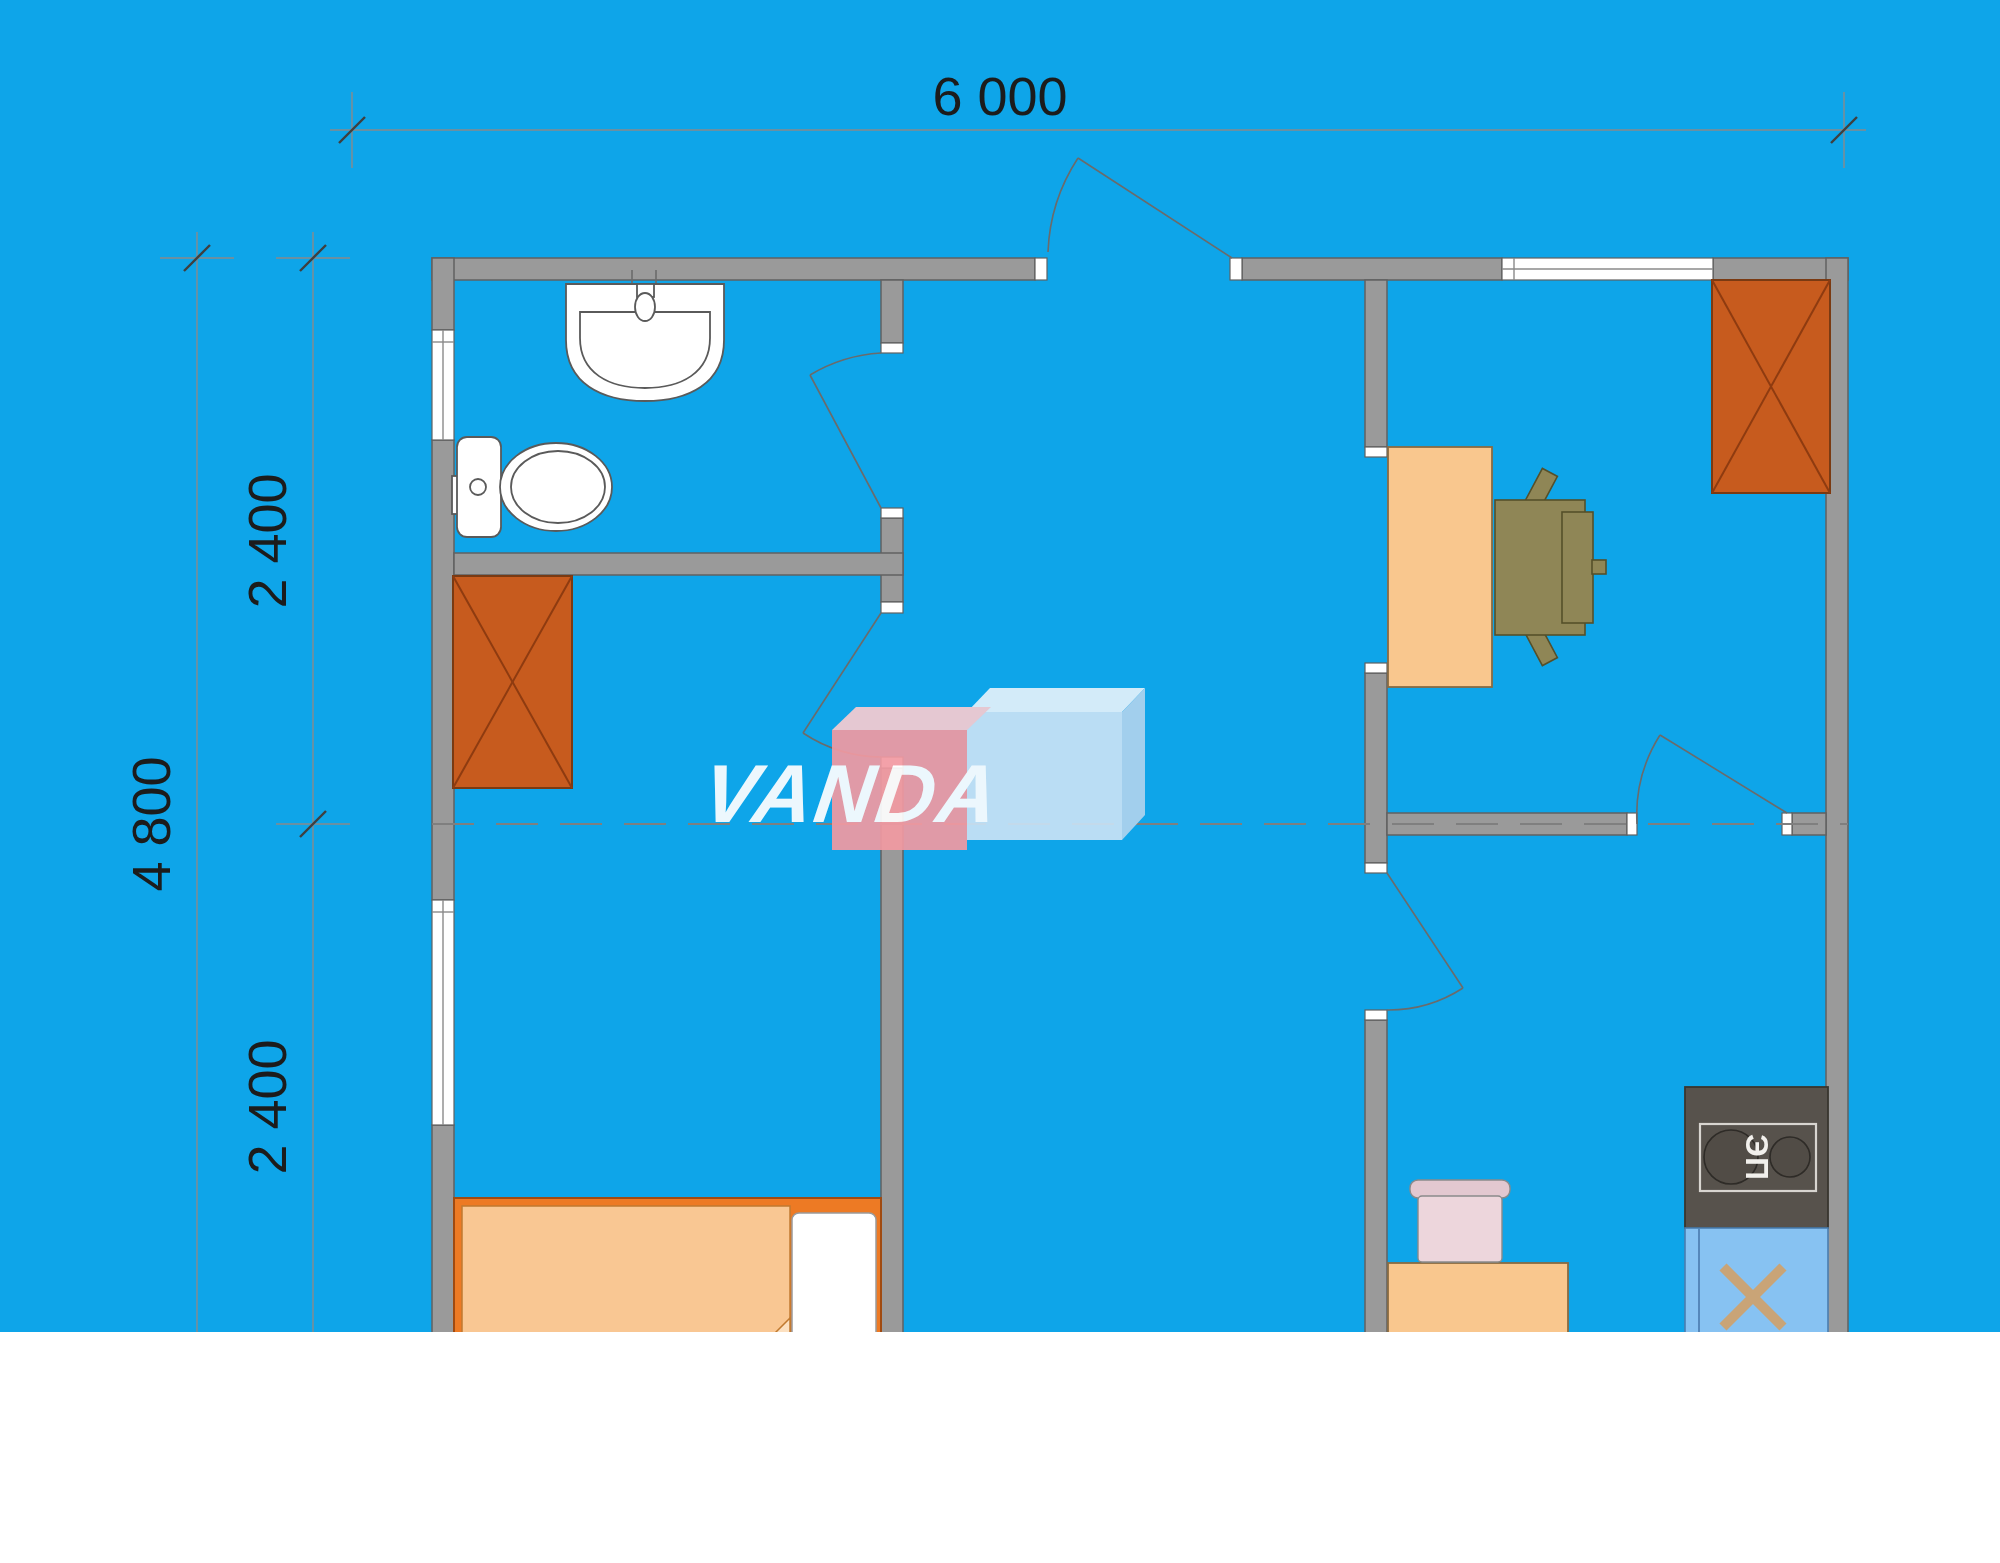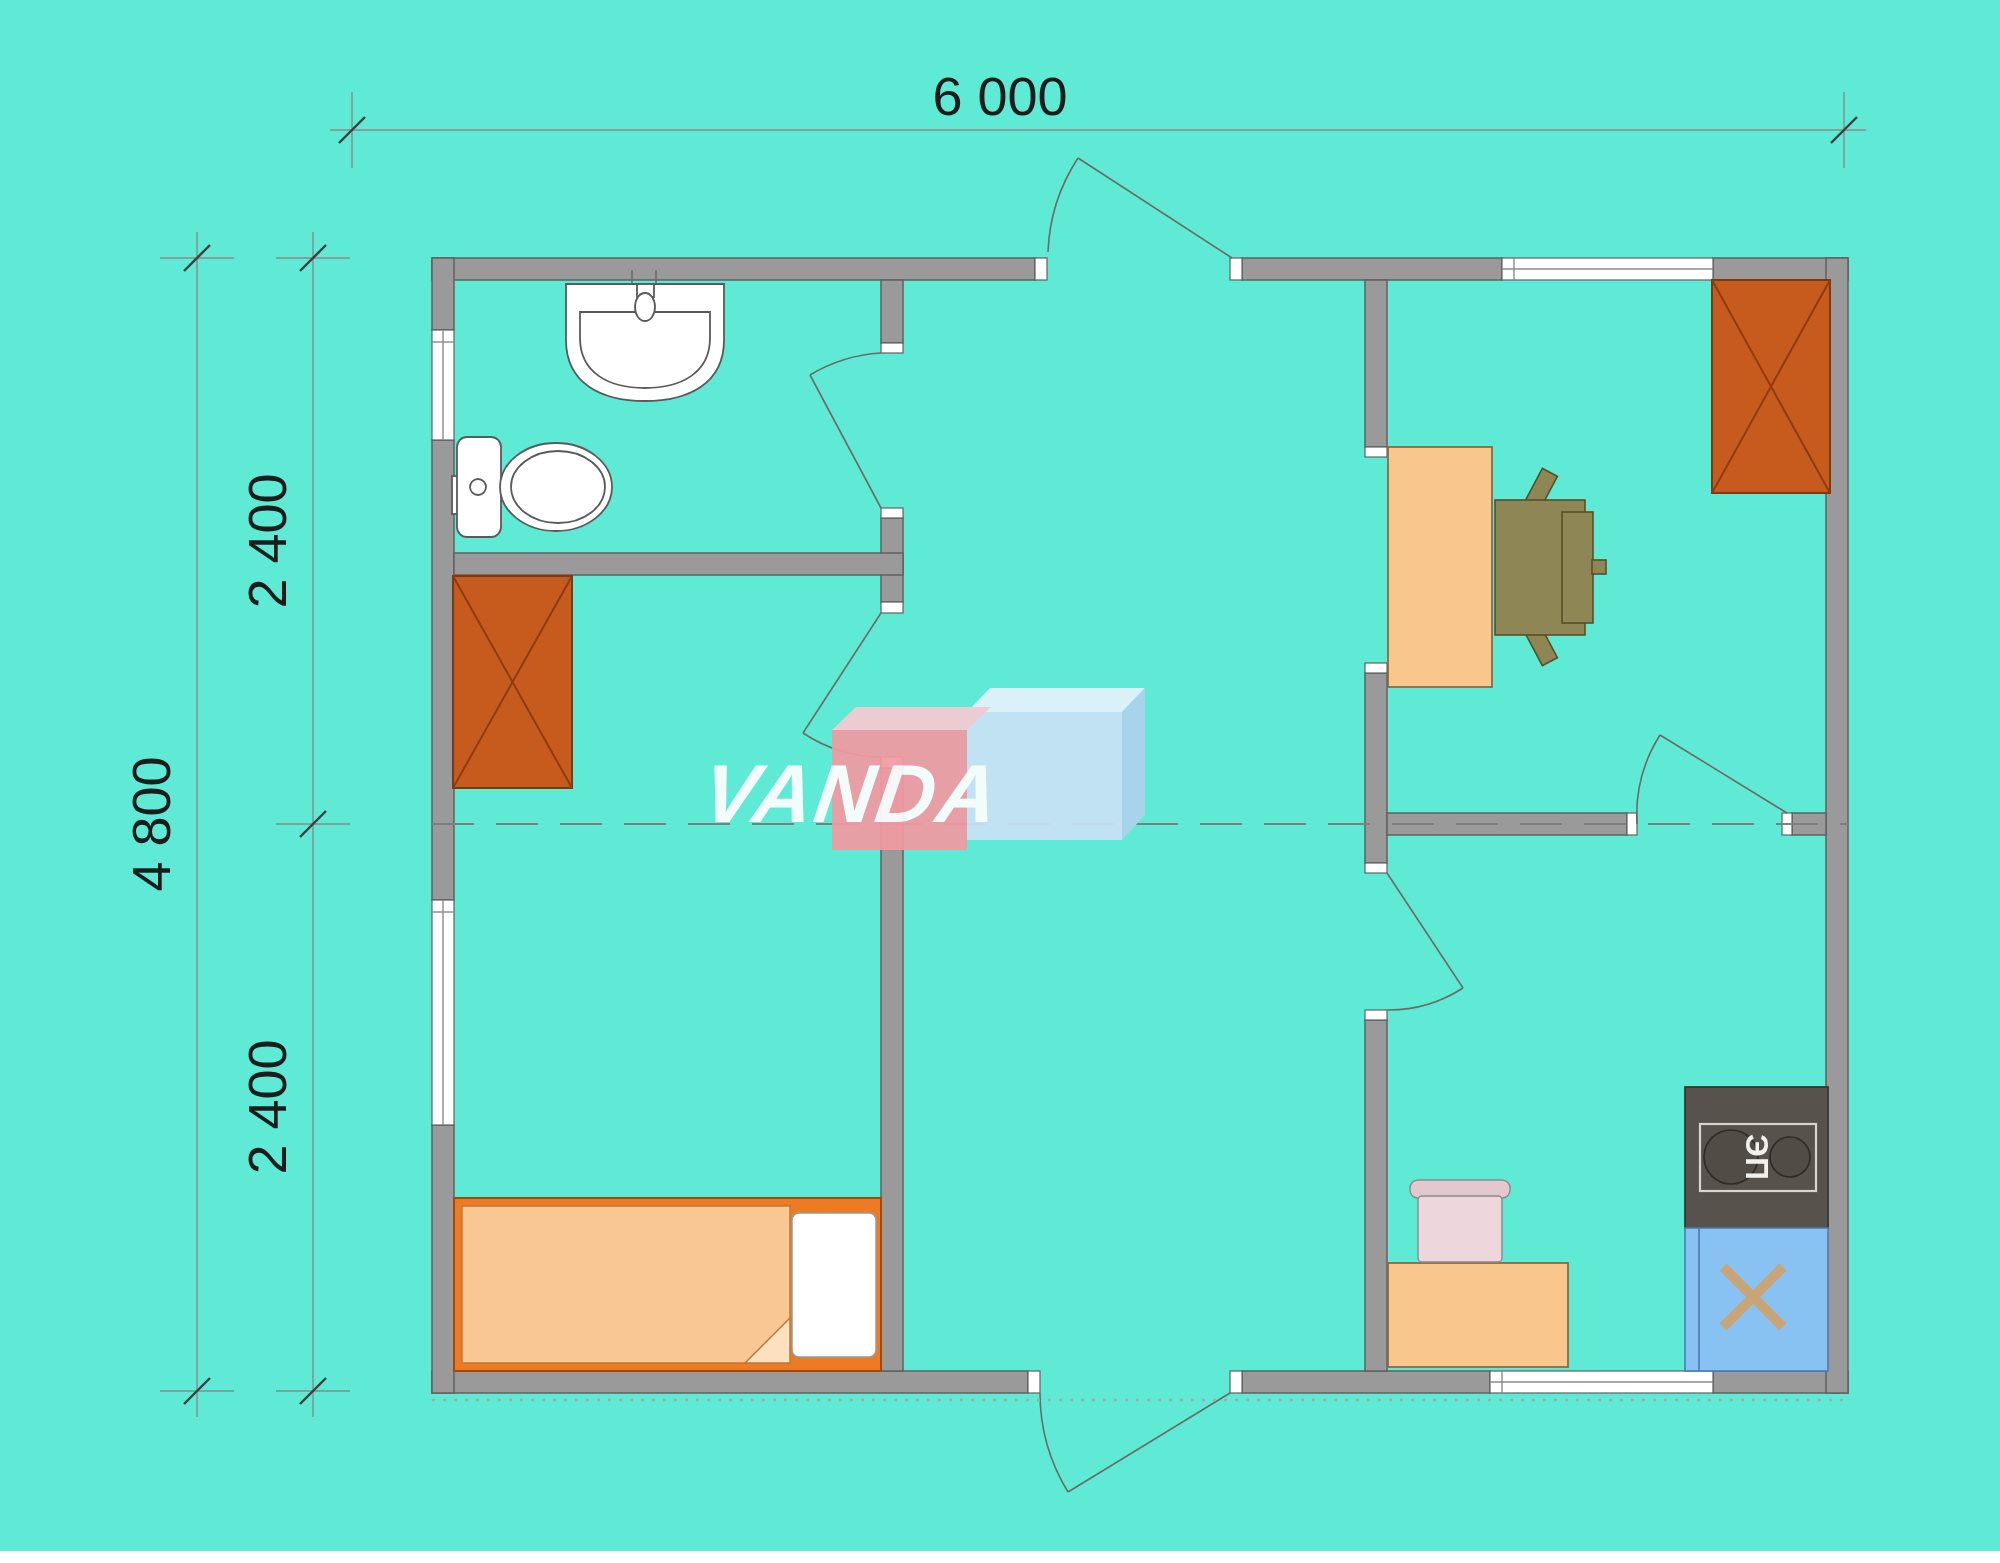--- a/index.html
+++ b/index.html
@@ -1,16 +1,16 @@
 <!DOCTYPE html>
 <html><head>
 <meta charset="utf-8">
 <style>
   html,body{margin:0;padding:0;background:#ffffff;}
-  .stage{position:relative;width:2000px;height:1551px;background:#5eead4;overflow:hidden;
+  .stage{position:relative;width:2000px;height:1332px;background:#0ea5e9;overflow:hidden;
          font-family:"Liberation Sans", sans-serif;}
   svg{display:block}
   .dim-text{font-family:"Liberation Sans", sans-serif;font-size:54px;fill:#1c1c1c;}
   .wall{fill:#9A9A9A;stroke:#616161;stroke-width:1.5;}
   .cap{fill:#ffffff;stroke:#616161;stroke-width:1.2;}
   .win{fill:#ffffff;stroke:#616161;stroke-width:1.2;}
   .thin{stroke:#8a8a8a;stroke-width:1.4;fill:none;}
   .tick{stroke:#3f3f3f;stroke-width:2.4;}
   .door{stroke:#6b6b6b;stroke-width:1.6;fill:none;}
   .fixture{stroke:#5a5a5a;stroke-width:1.8;fill:#ffffff;}

